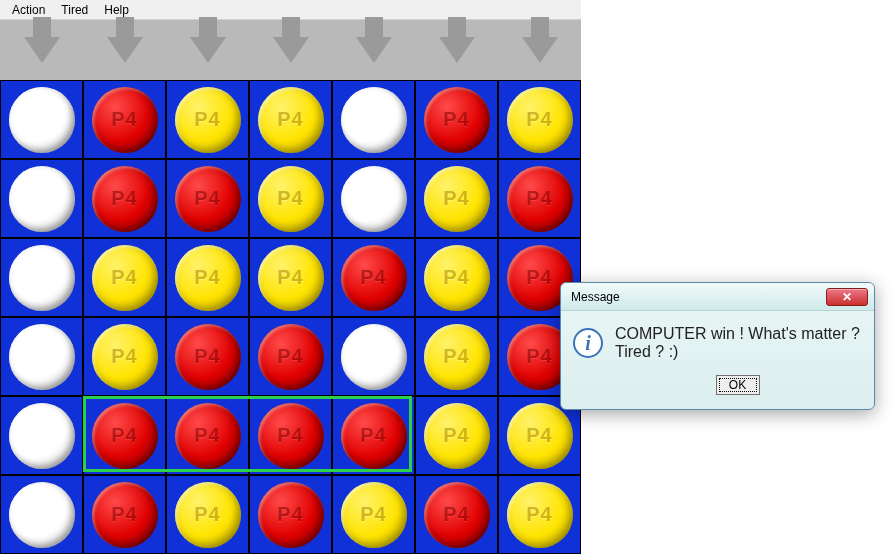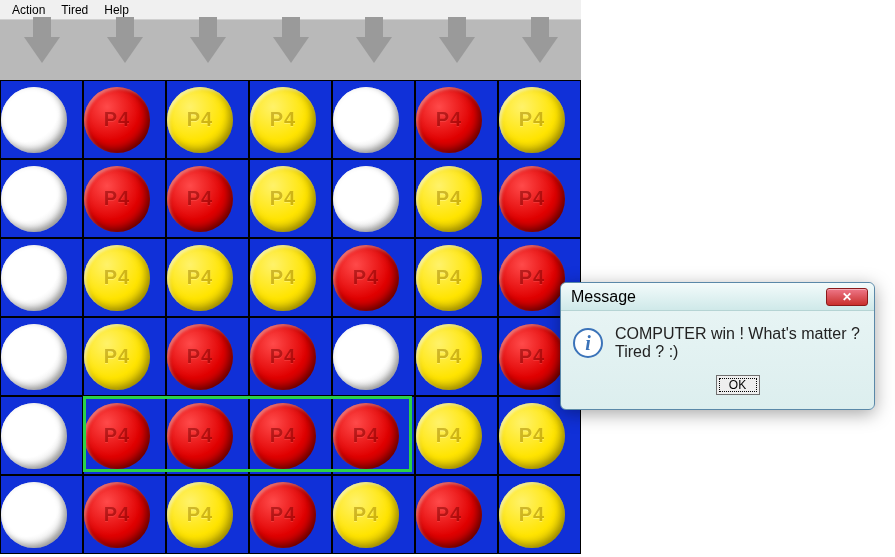--- a/index.html
+++ b/index.html
@@ -65,21 +65,21 @@
   .row {
     display: flex;
     height: 79px;
   }
   .cell {
     flex: 1;
     background: #1030d8;
     border: 1px solid #000;
     display: flex;
     align-items: center;
-    justify-content: flex-start;
+    justify-content: center;
     position: relative;
   }
   .disc {
     width: 66px;
     height: 66px;
     border-radius: 50%;
     position: relative;
     display: flex;
     align-items: center;
     justify-content: center;
@@ -122,21 +122,21 @@
   .titlebar {
     height: 28px;
     display: flex;
     align-items: center;
     justify-content: space-between;
     padding: 0 6px 0 10px;
     background: linear-gradient(#f3fbfb, #cfe9e9);
     border-bottom: 1px solid #b5d4d4;
     border-radius: 6px 6px 0 0;
   }
-  .titlebar .title { font-size: 16px; }
+  .titlebar .title { font-size: 12px; }
   .closebtn {
     width: 42px;
     height: 18px;
     background: linear-gradient(#e78, #c9302c);
     border: 1px solid #8b1a1a;
     border-radius: 3px;
     color: #fff;
     font-weight: bold;
     display: flex;
     align-items: center;

